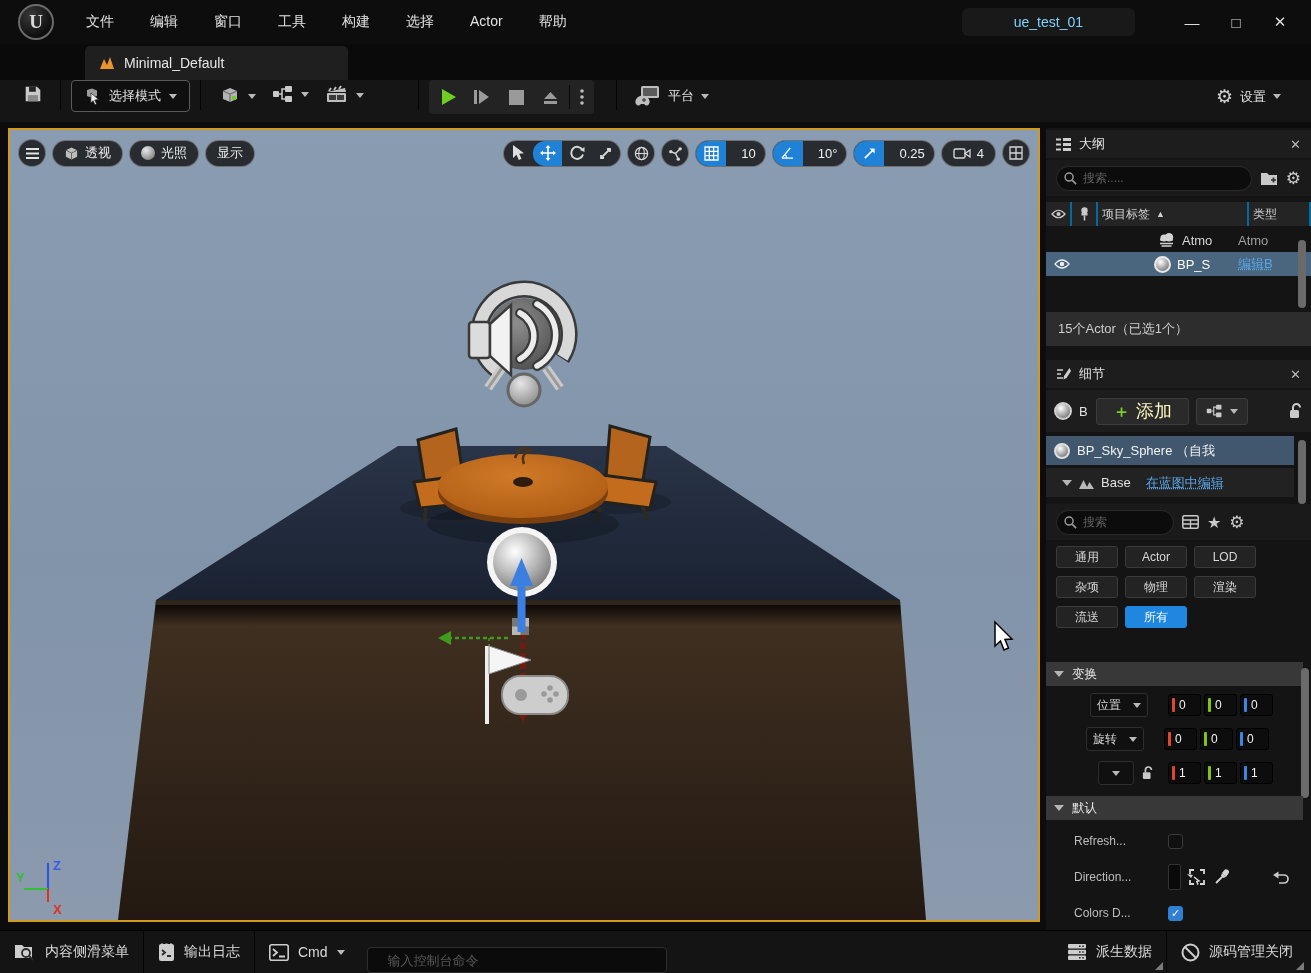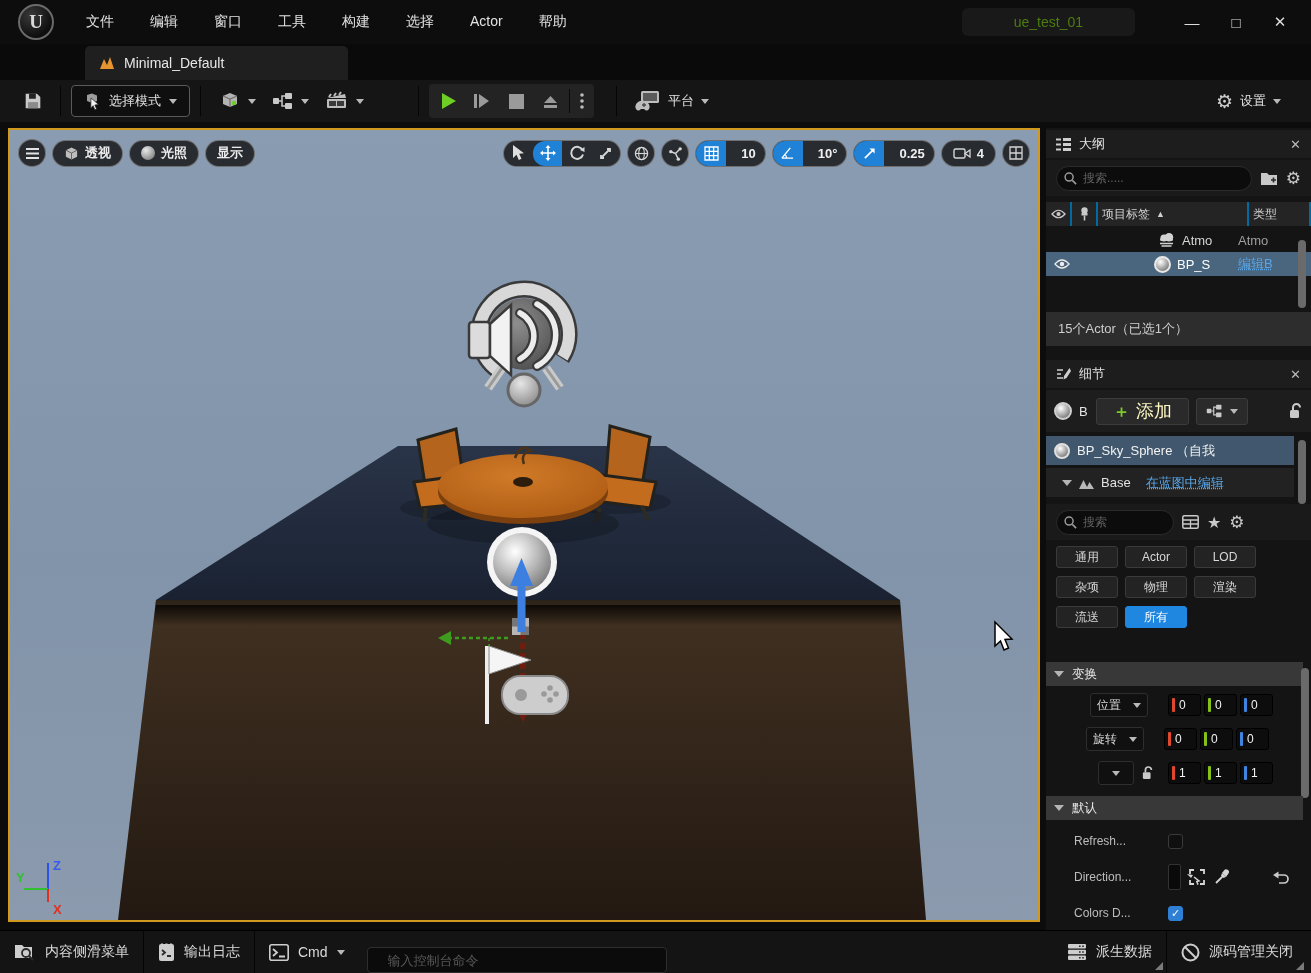--- a/index.html
+++ b/index.html
@@ -6,41 +6,41 @@
   html,body { width:1311px; height:973px; overflow:hidden; background:#0c0c0c;
     font-family:"Liberation Sans","DejaVu Sans",sans-serif; color:#cfcfcf; }
   .abs { position:absolute; }
   svg { display:block; }
 
   
   #titlebar { position:absolute; left:0; top:0; width:1311px; height:44px; background:#0d0d0d; display:flex; align-items:center; }
   #ue-logo { width:36px; height:36px; margin-left:18px; border-radius:50%; background:radial-gradient(circle at 35% 30%,#3a3a3a,#0e0e0e 70%); border:2px solid #6a6a6a; color:#d8d8d8; font-weight:bold; font-size:19px; display:flex; align-items:center; justify-content:center; font-family:"Liberation Serif",serif; }
   #menus { display:flex; gap:36px; margin-left:32px; font-size:14px; color:#e2e2e2; }
   #menus span { cursor:default; }
-  #win-title { margin-left:auto; background:#191919; border-radius:6px; padding:6px 52px; font-size:14px; color:#4d7c0f; }
+  #win-title { margin-left:auto; background:#191919; border-radius:6px; padding:6px 52px; font-size:14px; color:#7dd3fc; }
   #win-btns { display:flex; gap:10px; margin-left:40px; margin-right:14px; }
   .winbtn { width:34px; height:30px; display:flex; align-items:center; justify-content:center; color:#dedede; font-size:15px; }
 
   
   #tabrow { position:absolute; left:0; top:44px; width:1311px; height:36px; background:#0a0a0a; }
   #leveltab { position:absolute; left:85px; top:2px; width:263px; height:34px; background:#1f1f1f; border-radius:5px 5px 0 0; display:flex; align-items:center; gap:9px; padding-left:14px; font-size:14px; color:#e6e6e6; }
 
   
-  #toolbar { position:absolute; left:0; top:80px; width:1311px; height:42px; background:#151515; display:flex; align-items:center; }
+  #toolbar { position:absolute; left:0; top:80px; width:1311px; height:42px; background:#151515; display:flex; align-items:flex-start; }
   .tsep { width:1px; height:30px; background:#050505; margin:0 10px; }
   .tbtn { display:flex; align-items:center; gap:7px; padding:5px 8px; border-radius:4px; color:#e3e3e3; font-size:13px; }
   #mode-btn { border:1px solid #5a5a5a; background:#0f0f0f; padding:6px 12px; gap:8px; }
   #play-group { display:flex; align-items:center; background:#232323; border-radius:4px; height:34px; padding:0 2px; }
   .pbtn { width:34px; height:30px; display:flex; align-items:center; justify-content:center; }
   .chev { width:0; height:0; border-left:4px solid transparent; border-right:4px solid transparent; border-top:5px solid #b9b9b9; display:inline-block; }
 
   
   #viewport { position:absolute; left:8px; top:128px; width:1032px; height:794px; border:2px solid #d2991f; background:#8496ac; }
   #scene { position:absolute; left:0; top:0; }
-  .vp-over { position:absolute; top:9px; display:flex; gap:6px; align-items:center;font-weight:bold; }
+  .vp-over { position:absolute; top:9px; display:flex; gap:6px; align-items:center; }
   .pill { height:27px; background:rgba(18,18,18,.82); border:1px solid rgba(170,170,170,.55); border-radius:14px; display:flex; align-items:center; padding:0 11px; gap:6px; color:#ececec; font-size:13px; }
   .cbtn { width:28px; height:28px; border-radius:50%; background:rgba(18,18,18,.82); border:1px solid rgba(170,170,170,.55); display:flex; align-items:center; justify-content:center; }
   .seg { width:29px; height:25px; display:flex; align-items:center; justify-content:center; }
   .seg.on { background:#1f82d6; border-radius:12px 0 0 12px; }
   .pill.split { padding:0; overflow:hidden; }
   .pill .bluehalf { background:#1f82d6; height:27px; display:flex; align-items:center; justify-content:center; width:30px; }
   .pill .valhalf { padding:0 9px; font-size:13px; color:#f0f0f0; }
 
   
   #rpanel { position:absolute; left:1046px; top:128px; width:265px; height:802px; background:#141414; }

